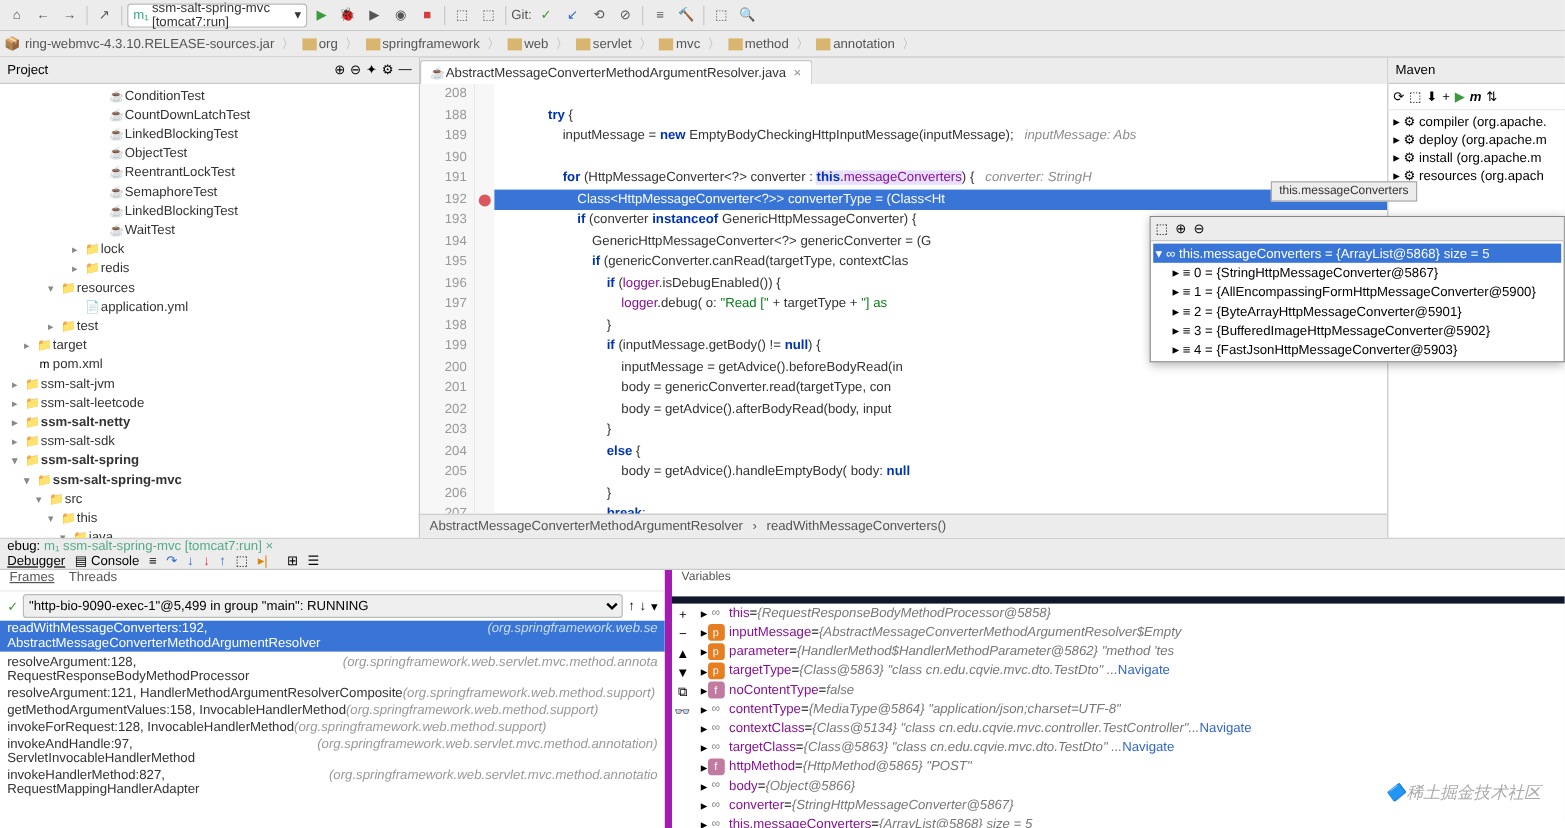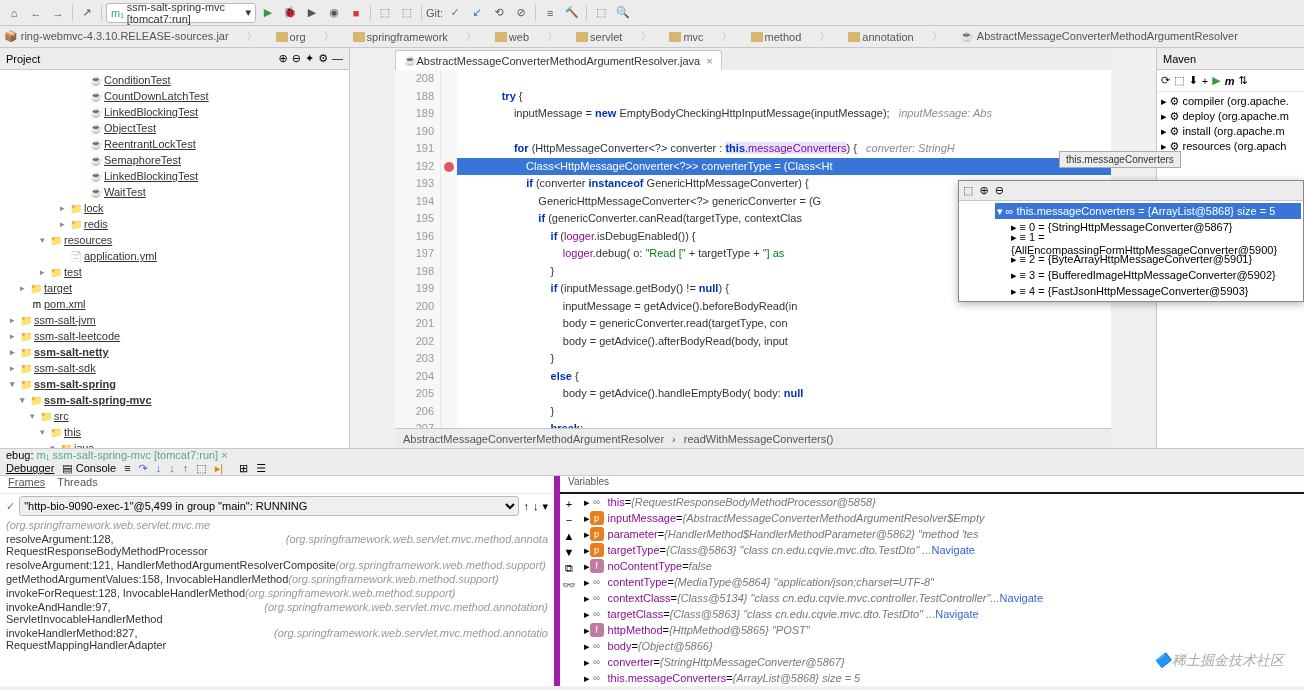--- a/index.html
+++ b/index.html
@@ -1,53 +1,53 @@
 <!DOCTYPE html>
 <html><head>
 <meta charset="utf-8">
 <style>
 * { margin:0; padding:0; box-sizing:border-box; font-family:Arial,sans-serif; font-size:11px; }
 body { background:#f0f0f0; width:1304px; height:690px; overflow:hidden; position:relative; }
 .toolbar { height:26px; background:#ececec; border-bottom:1px solid #c8c8c8; display:flex; align-items:center; padding:0 4px; gap:2px; }
 .tb-btn { width:20px; height:20px; display:flex; align-items:center; justify-content:center; color:#555; }
 .tb-sep { width:1px; height:16px; background:#c8c8c8; margin:0 2px; }
 .run-config { width:150px; height:20px; background:#fff; border:1px solid #bbb; border-radius:3px; display:flex; align-items:center; padding:0 4px; font-size:10px; color:#333; }
-.breadcrumbs { height:22px; background:#ececec; border-bottom:1px solid #c8c8c8; display:flex; align-items:center; padding:0 4px; font-size:10px; color:#555; gap:16px; }
+.breadcrumbs { height:22px; background:#ececec; border-bottom:1px solid #c8c8c8; display:flex; align-items:center; padding:0 4px; font-size:10px; color:#555; gap:4px; }
 .bc-item { display:flex; align-items:center; gap:2px; }
 .bc-sep { color:#aaa; margin:0 2px; }
 .folder-ic { width:12px; height:10px; background:#d9b66f; display:inline-block; }
-.main-area { display:flex; height:400px;gap:45px; }
+.main-area { display:flex; height:400px; }
 .project-panel { width:350px; background:#fff; border-right:1px solid #c8c8c8; display:flex; flex-direction:column; }
 .panel-header { height:22px; background:#ececec; border-bottom:1px solid #c8c8c8; display:flex; align-items:center; padding:0 6px; justify-content:space-between; }
 .tree { flex:1; overflow:auto; padding:2px 0; }
 .tree-node { display:flex; align-items:center; height:16px; padding:0 4px; cursor:default; }
 .arrow { width:10px; color:#888; font-size:9px; }
 .node-ic { width:14px; font-size:10px; text-align:center; }
-.node-label { color:#333;text-decoration:underline; }
+.node-label { color:#333; }
 .editor-panel { flex:1; display:flex; flex-direction:column; background:#fff; }
 .editor-tabs { height:22px; background:#ececec; display:flex; align-items:flex-end; }
 .tab { height:20px; background:#fff; border:1px solid #c8c8c8; border-bottom:none; padding:0 8px; display:flex; align-items:center; font-size:10px; color:#333; border-radius:3px 3px 0 0; }
 .code-area { flex:1; display:flex; overflow:hidden; font-family:Menlo,Consolas,monospace; font-size:12px; position:relative; }
 .gutter { width:46px; background:#f7f7f7; border-right:1px solid #e8e8e8; text-align:right; color:#999; line-height:17.5px; padding-right:6px; }
 .bp-col { width:16px; background:#f7f7f7; }
 .code-lines { flex:1; line-height:17.5px; white-space:pre; color:#333; }
 .code-line { padding-left:8px; }
 .hl-line { background:#3875d7; color:#fff; }
 .kw { color:#0033b3; font-weight:bold; }
 .str { color:#067d17; }
 .cm { color:#8c8c8c; font-style:italic; }
 .field { color:#871094; }
 .bp-dot { width:10px; height:10px; background:#db5860; border-radius:50%; margin:4px auto; }
 .breadcrumb-bottom { height:20px; background:#ececec; border-top:1px solid #c8c8c8; display:flex; align-items:center; padding:0 8px; font-size:10px; color:#555; gap:8px; }
 .maven-panel { width:148px; background:#fff; border-left:1px solid #c8c8c8; display:flex; flex-direction:column; }
 .debug-popup { position:absolute; top:180px; right:0; width:346px; background:#fff; border:1px solid #888; box-shadow:0 2px 8px rgba(0,0,0,.3); z-index:10; }
 .popup-toolbar { height:20px; background:#ececec; border-bottom:1px solid #c8c8c8; display:flex; align-items:center; padding:0 4px; gap:6px; }
 .popup-title { background:#ececec; color:#333; font-size:10px; padding:2px 6px; text-align:center; margin:-30px 0 0 100px; position:absolute; border:1px solid #aaa; }
 .popup-tree { padding:2px; font-size:11px; }
-.popup-row { display:flex; align-items:center; height:16px; padding:0 2px;margin-left:34px; }
+.popup-row { display:flex; align-items:center; height:16px; padding:0 2px; }
 .popup-row.sel { background:#3875d7; color:#fff; }
 .debug-panel { height:238px; background:#ececec; border-top:1px solid #c8c8c8; display:flex; flex-direction:column; }
 .debug-header { height:20px; display:flex; align-items:center; padding:0 6px; }
 .debug-tabs { height:22px; display:flex; align-items:center; gap:8px; padding:0 6px; border-bottom:1px solid #c8c8c8; }
 .debug-content { flex:1; display:flex; }
 .frames-panel { width:560px; background:#fff; border-right:6px solid #a21caf; display:flex; flex-direction:column; }
 .frames-header { height:18px; display:flex; padding:0 8px; gap:12px; font-size:10px; color:#555; border-bottom:1px solid #e8e8e8; }
 .thread-select { margin:2px 6px; display:flex; align-items:center; }
 .thread-select select { flex:1; height:20px; font-size:11px; border:1px solid #bbb; border-radius:3px; }
 .frame-list { flex:1; overflow:auto; font-size:10.5px; }
@@ -108,21 +108,20 @@
     <span class="bc-item"><span class="folder-ic"></span> web</span>
     <span class="bc-sep">〉</span>
     <span class="bc-item"><span class="folder-ic"></span> servlet</span>
     <span class="bc-sep">〉</span>
     <span class="bc-item"><span class="folder-ic"></span> mvc</span>
     <span class="bc-sep">〉</span>
     <span class="bc-item"><span class="folder-ic"></span> method</span>
     <span class="bc-sep">〉</span>
     <span class="bc-item"><span class="folder-ic"></span> annotation</span>
     <span class="bc-sep">〉</span>
-    <span class="bc-item">☕ AbstractMessageConverterMethodArgumentResolver</span>
   </div>
 
 <div class="main-area">
   <div class="project-panel">
     <div class="panel-header">
       <span>Project</span>
       <span style="display:flex;gap:4px">
         <span>⊕</span>
         <span>⊖</span>
         <span>✦</span>
@@ -380,22 +379,25 @@
         <span>Threads</span>
       </div>
       <div class="thread-select">
         <span style="color:#3c9a3c;margin-right:4px">✓</span>
         <select><option>"http-bio-9090-exec-1"@5,499 in group "main": RUNNING</option></select>
         <span style="margin:0 4px">↑</span>
         <span>↓</span>
         <span style="margin-left:4px">▾</span>
       </div>
       <div class="frame-list" id="frames">
-          <div class="frame-row">
-            <span class="frame-pkg">(org.springframework.web.servlet.mvc.me</span>
+          <div class="frame-row sel">
+            <span>readWithMessageConverters:192, AbstractMessageConverterMethodArgumentResolver</span> 
+            <span class="frame-pkg">(org.springframework.web.se</span>
+          </div>
+          <div class="frame-row">
           </div>
           <div class="frame-row">
             <span>resolveArgument:128, RequestResponseBodyMethodProcessor</span> 
             <span class="frame-pkg">(org.springframework.web.servlet.mvc.method.annota</span>
           </div>
           <div class="frame-row">
             <span>resolveArgument:121, HandlerMethodArgumentResolverComposite</span> 
             <span class="frame-pkg">(org.springframework.web.method.support)</span>
           </div>
           <div class="frame-row">
@@ -411,21 +413,21 @@
             <span class="frame-pkg">(org.springframework.web.servlet.mvc.method.annotation)</span>
           </div>
           <div class="frame-row">
             <span>invokeHandlerMethod:827, RequestMappingHandlerAdapter</span> 
             <span class="frame-pkg">(org.springframework.web.servlet.mvc.method.annotatio</span>
           </div>
           <div class="frame-row"> </div>
         </div>
     </div>
     <div class="vars-panel">
-      <div style="height:18px;padding:0 8px;font-size:10px;color:#555;border-bottom:2px solid #0f172a">Variables</div>
+      <div style="height:28px;padding:0 8px;font-size:10px;color:#555;border-bottom:6px solid #0f172a">Variables</div>
       <div style="display:flex">
         <div style="width:18px;display:flex;flex-direction:column;align-items:center;gap:4px;padding-top:4px">
           <span>+</span>
           <span>−</span>
           <span>▲</span>
           <span>▼</span>
           <span>⧉</span>
           <span>👓</span>
         </div>
         <div id="vars" style="flex:1">

